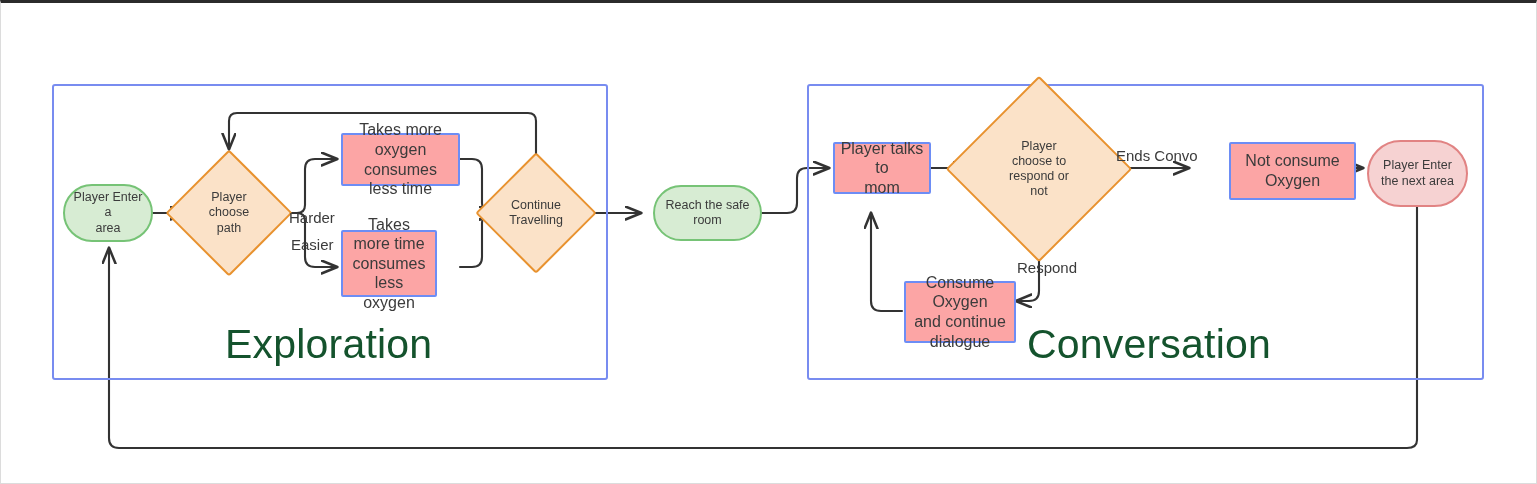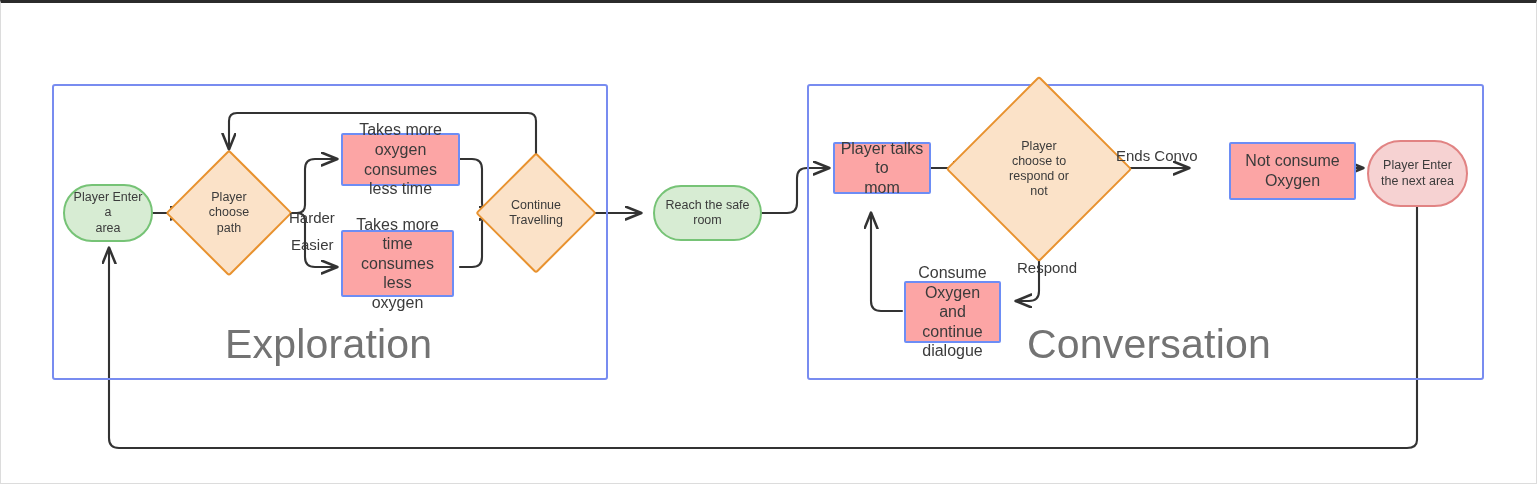--- a/index.html
+++ b/index.html
@@ -93,21 +93,21 @@
   .frame {
     position: absolute;
     box-sizing: border-box;
     border: 2px solid #788cf0;
     border-radius: 3px;
     background: transparent;
     z-index: 1;
   }
   .frame-label {
     position: absolute;
-    color: #737373;
+    color: #14532d;
     font-size: 41px;
     font-weight: 400;
     letter-spacing: 0.2px;
     z-index: 2;
     white-space: nowrap;
   }
   .edge-label {
     position: absolute;
     font-size: 15px;
     color: #3b3b3b;
@@ -175,21 +175,21 @@
     <span class="node-text">Player
 choose
 path</span>
   </div>
 
   <div class="node proc" style="left:340px; top:130px; width:119px; height:53px;">
     <span class="node-text">Takes more oxygen
 consumes less time</span>
   </div>
 
-  <div class="node proc" style="left:340px; top:227px; width:113px; height:67px;">
+  <div class="node proc" style="left:340px; top:227px; width:96px; height:67px;">
     <span class="node-text">Takes more time
 consumes less
 oxygen</span>
   </div>
 
   <div class="node dec" style="left:492px; top:167px; width:86px; height:86px;">
     <div class="diamond-shape"></div>
     <span class="node-text">Continue
 Travelling</span>
   </div>
@@ -205,21 +205,21 @@
   </div>
 
   <div class="node dec" style="left:972px; top:100px; width:132px; height:132px;">
     <div class="diamond-shape"></div>
     <span class="node-text">Player
 choose to
 respond or
 not</span>
   </div>
 
-  <div class="node proc" style="left:903px; top:278px; width:97px; height:62px;">
+  <div class="node proc" style="left:903px; top:278px; width:112px; height:62px;">
     <span class="node-text">Consume Oxygen
 and continue
 dialogue</span>
   </div>
 
   <div class="node proc" style="left:1196px; top:139px; width:127px; height:58px;margin-left:32px;">
     <span class="node-text">Not consume
 Oxygen</span>
   </div>
 

